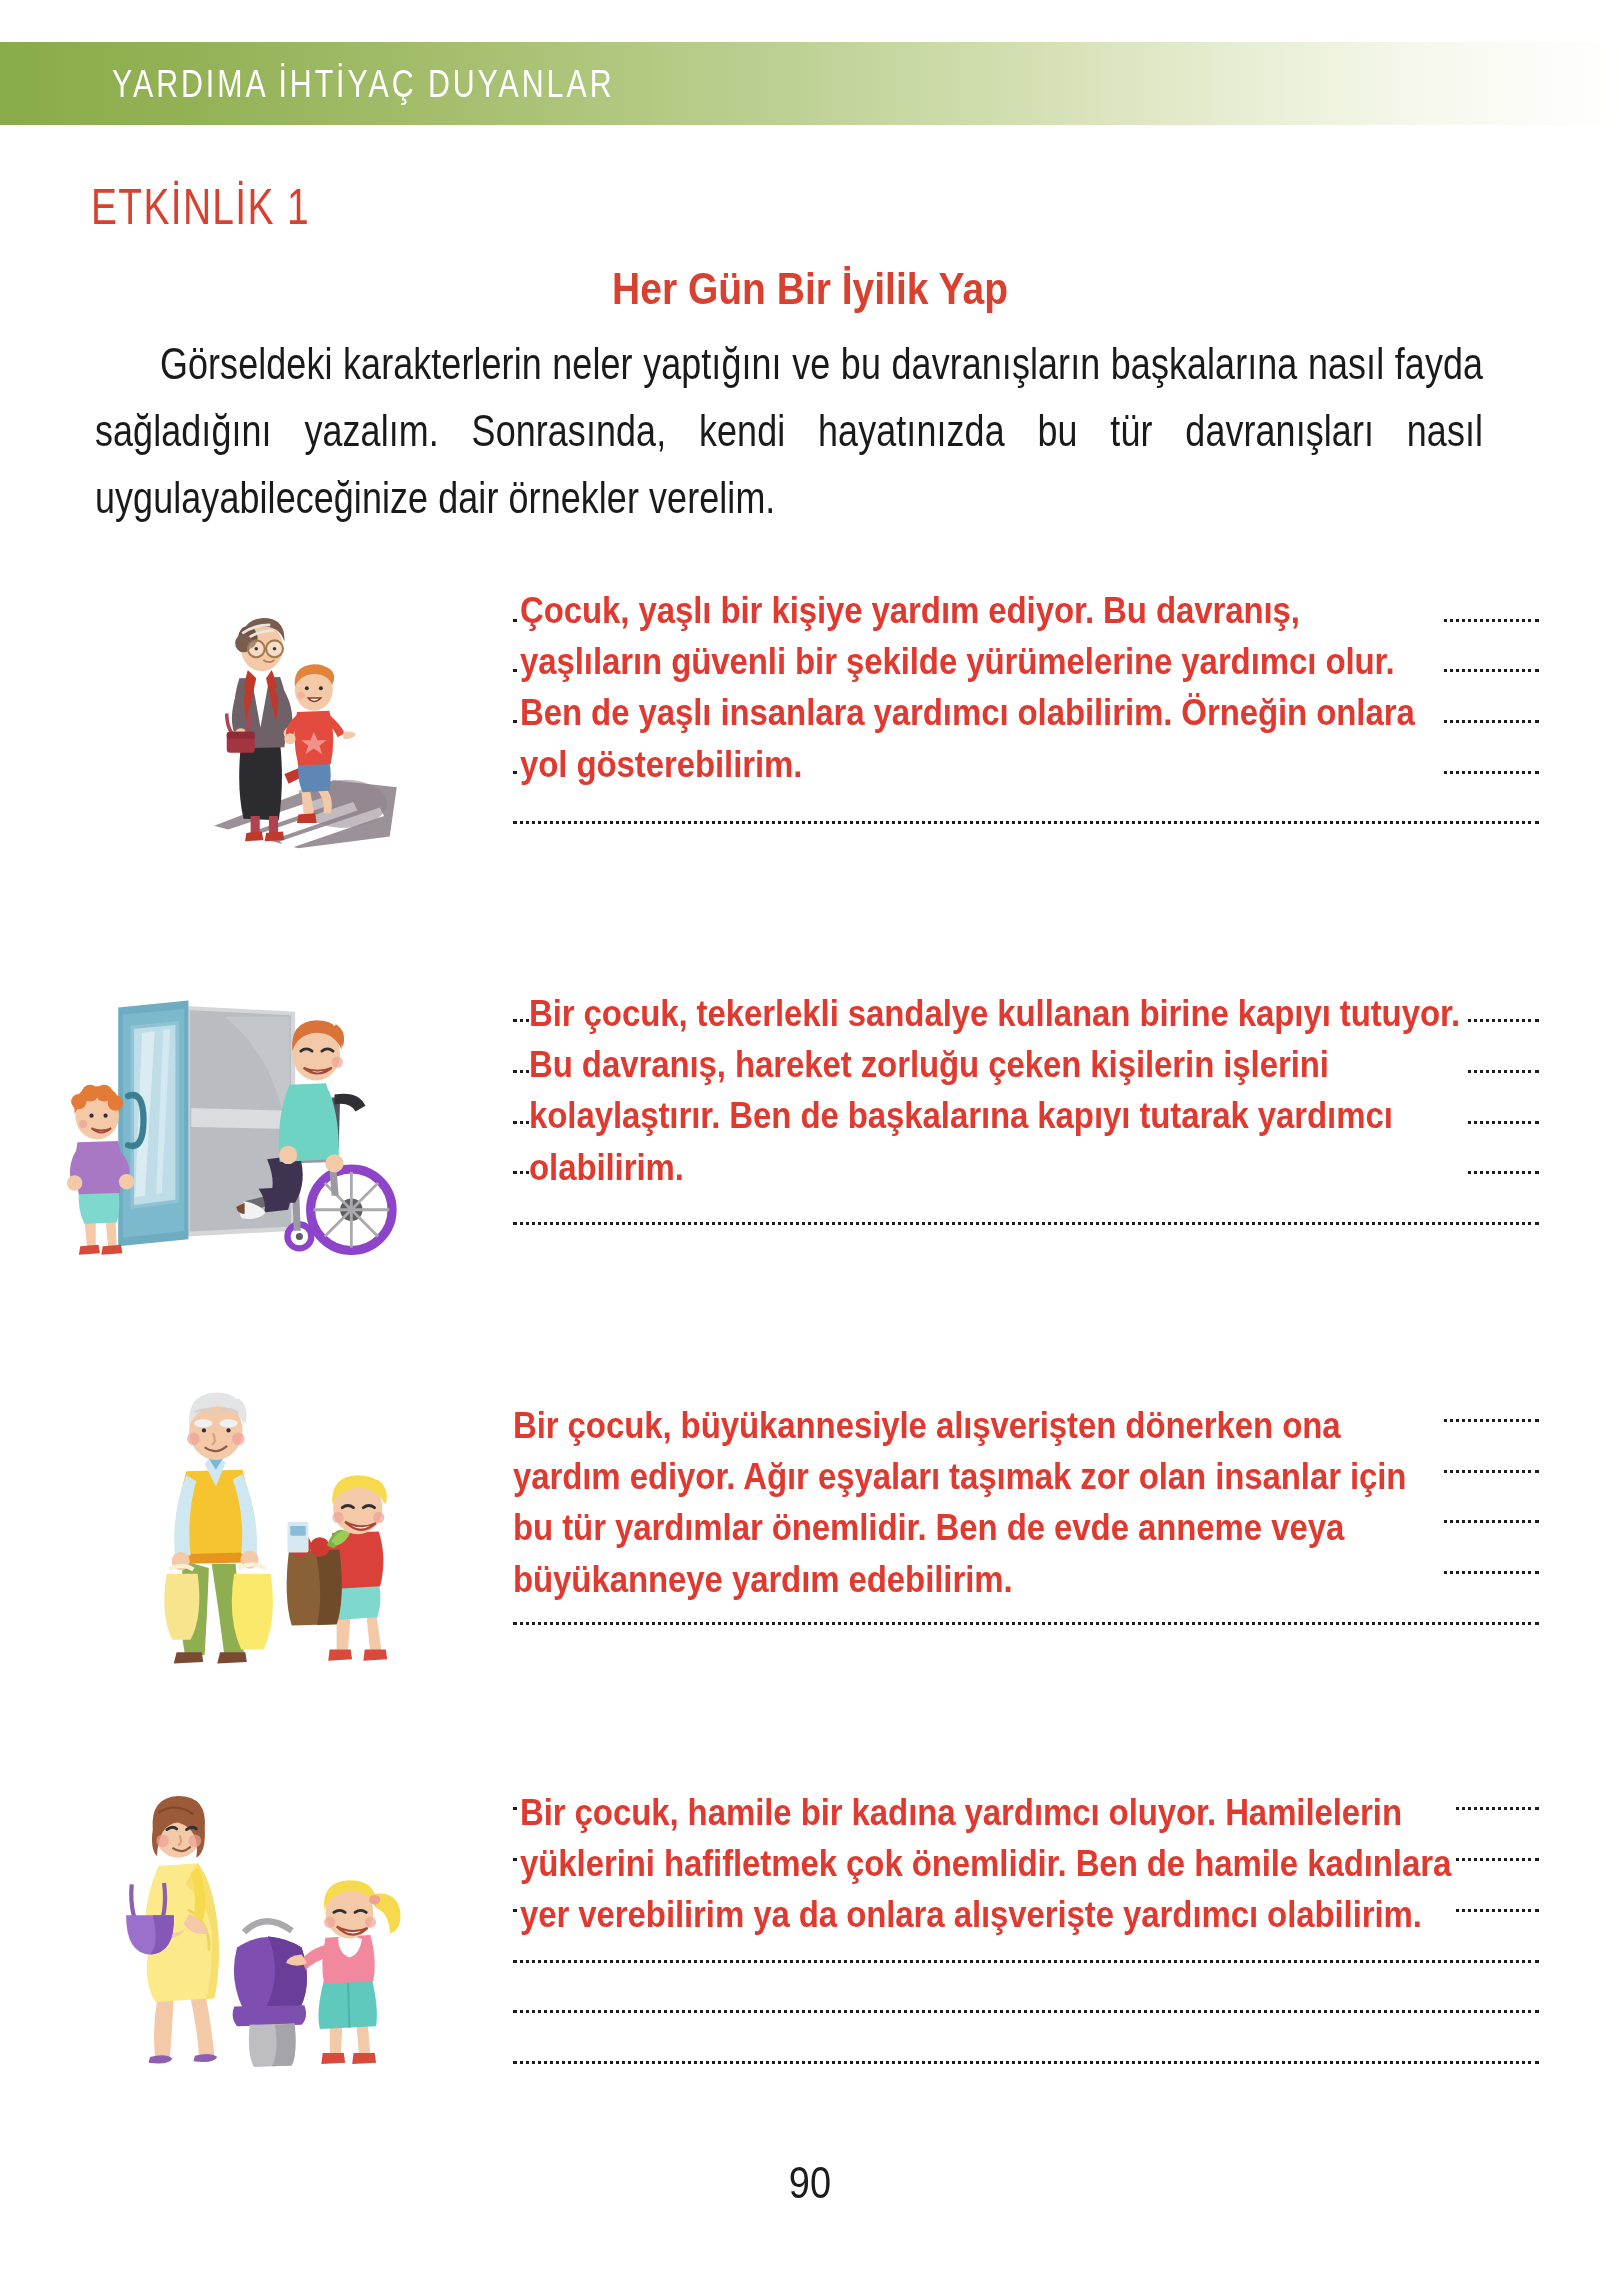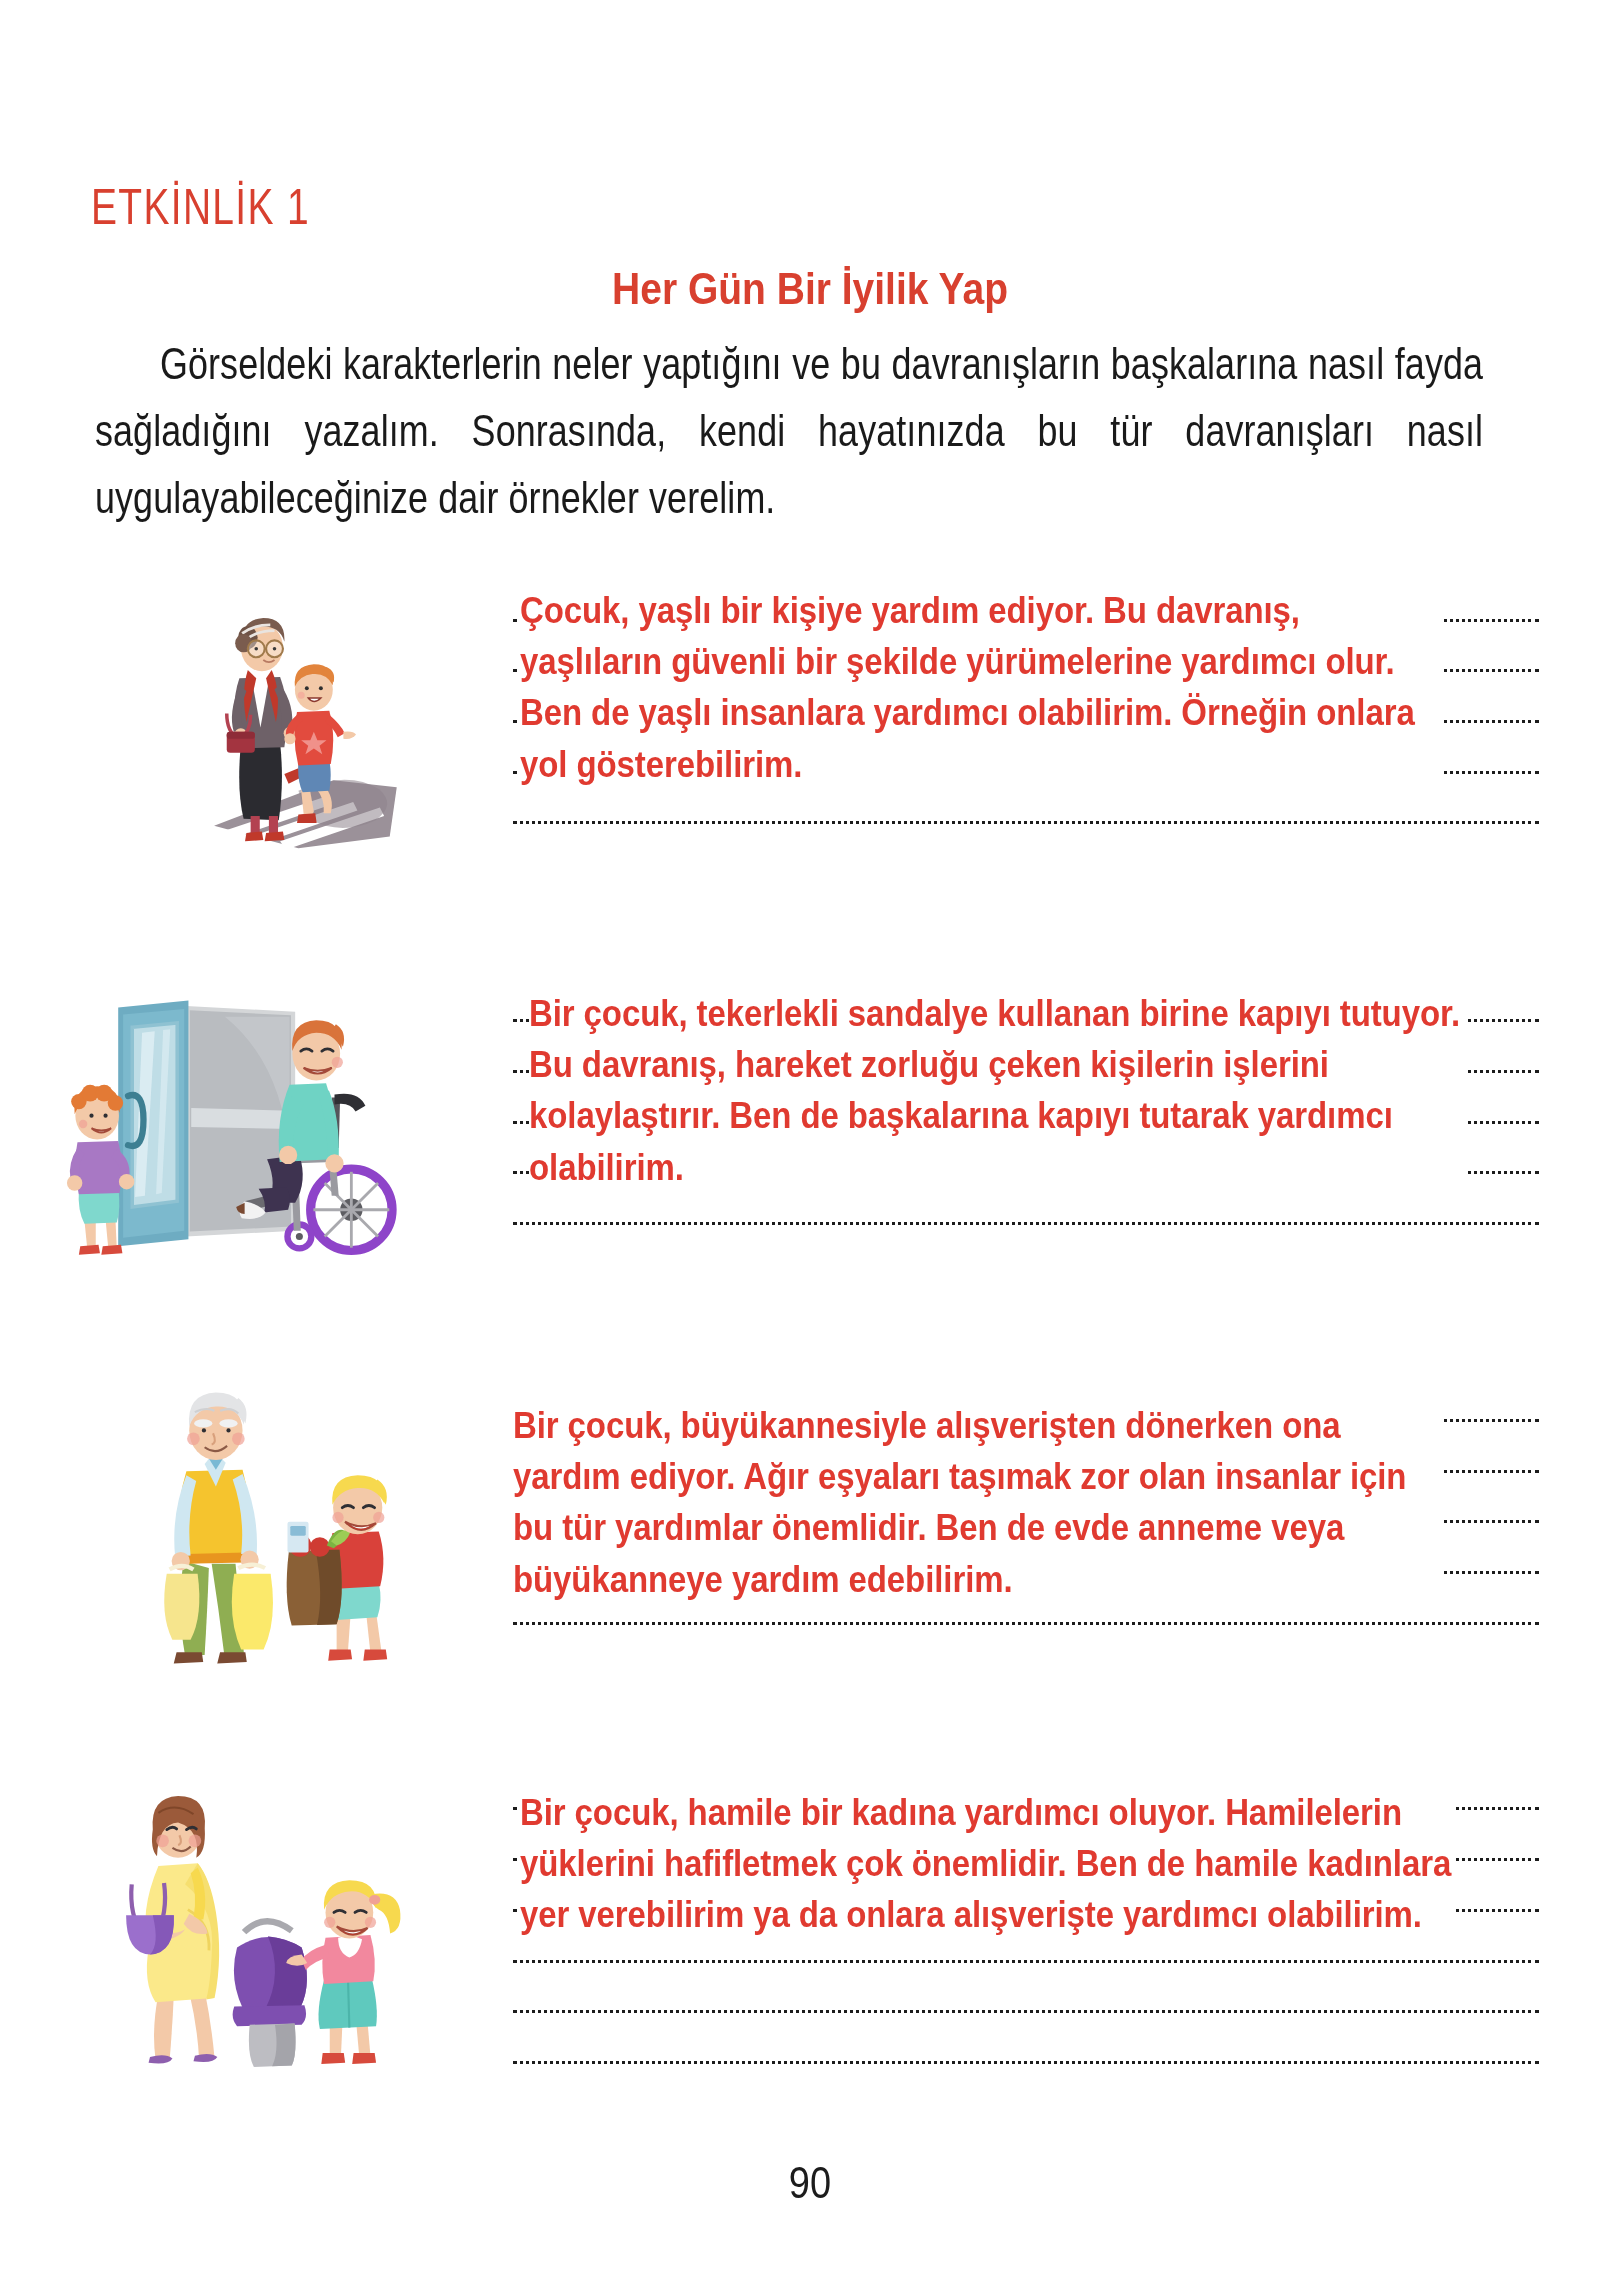--- a/index.html
+++ b/index.html
@@ -144,20 +144,23 @@
   }
 
   
   svg { display: block; overflow: visible; }
 </style>
 </head>
 <body>
 
 <div class="page">
 
+  <div class="header-band">
+    <div class="header-title">YARDIMA İHTİYAÇ DUYANLAR</div>
+  </div>
 
   <div class="activity-label">ETKİNLİK 1</div>
 
   <div class="activity-title">Her Gün Bir İyilik Yap</div>
 
   <div class="instruction"><span class="indent"></span><span>Görseldeki karakterlerin neler yaptığını ve bu davranışların başkalarına nasıl fayda sağladığını yazalım. Sonrasında, kendi hayatınızda bu tür davranışları nasıl uygulayabileceğinize dair örnekler verelim.</span></div>
 
   <div class="block" style="left:0; top:576px; width:1620px; height:316px;">
 
     <div class="illus" style="left:158px; top:17.6px; width:281px; height:260px;">

